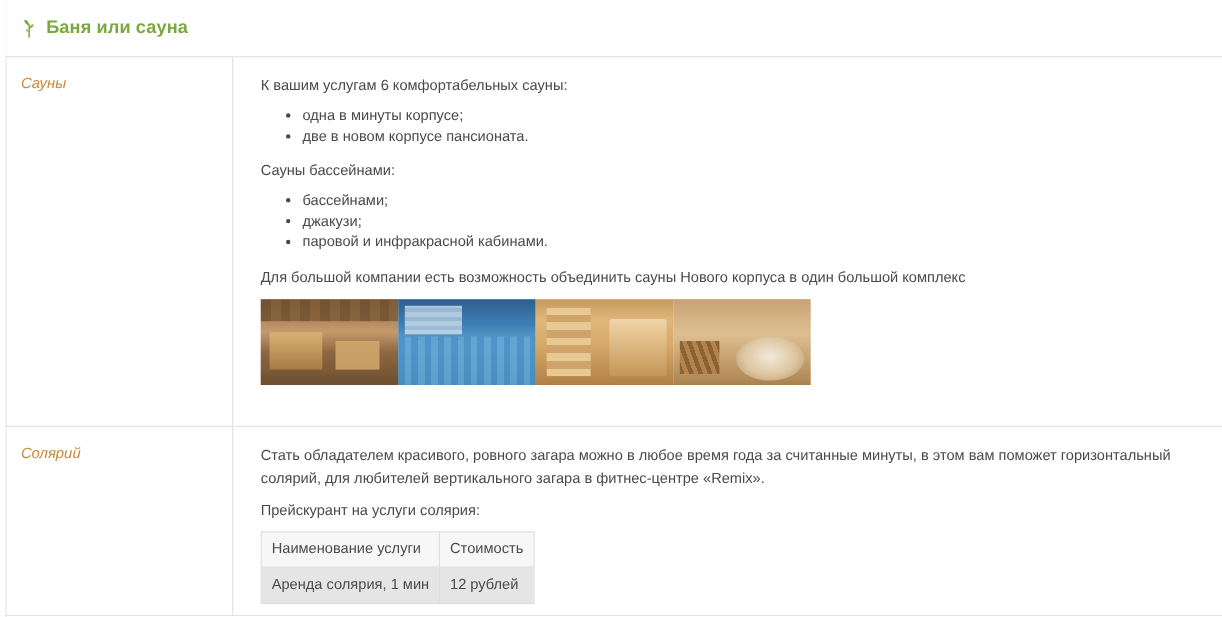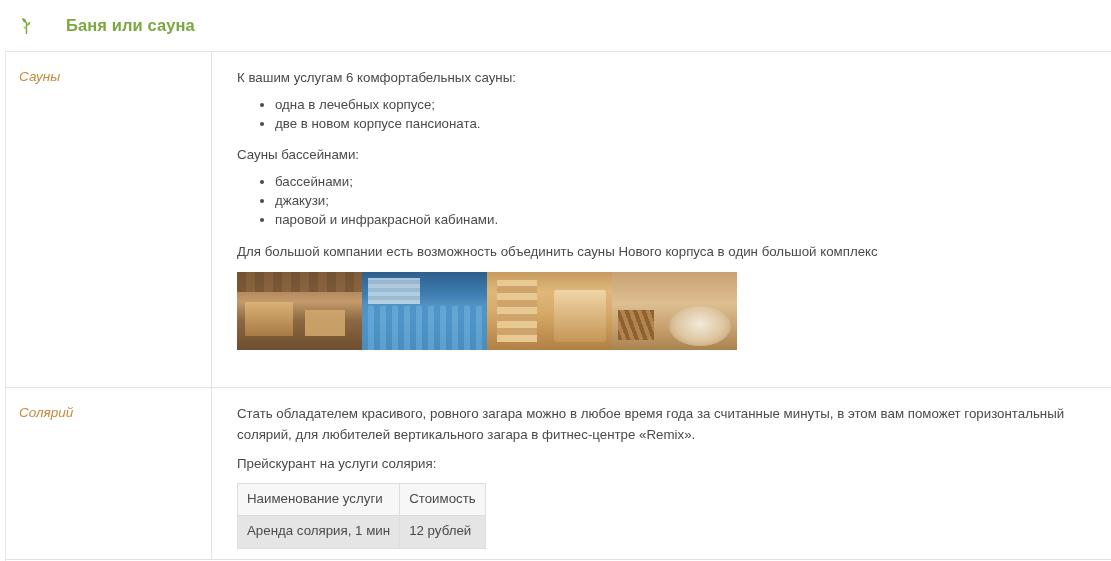--- a/index.html
+++ b/index.html
@@ -27,21 +27,20 @@
     position: absolute;
     left: 5px; top: 0;
     width: 1106px;
     height: 52px;
     background: #ffffff;
     border-bottom: 1px solid #e2e2e2;
     display: flex;
     align-items: center;
     box-sizing: border-box;
     padding-left: 14px;
-    gap: 24px;
   }
   .title-icon {
     width: 16px; height: 18px;
     margin-right: 7px;
     position: relative;
     display: inline-block;
     flex: 0 0 auto;
   }
   .title-text {
     font-size: 16.5px;
@@ -210,21 +209,21 @@
     <span class="title-text">Баня или сауна</span>
   </div>
 
   <div class="row row-1">
     <div class="cell-label">
       <span>Сауны</span>
     </div>
     <div class="cell-body">
       <p class="tight">К вашим услугам 6 комфортабельных сауны:</p>
       <ul>
-        <li>одна в лечебных корпусе;</li>
+        <li>одна в минуты корпусе;</li>
         <li>две в новом корпусе пансионата.</li>
       </ul>
       <p class="tight">Сауны бассейнами:</p>
       <ul>
         <li>бассейнами;</li>
         <li>джакузи;</li>
         <li>паровой и инфракрасной кабинами.</li>
       </ul>
       <p>Для большой компании есть возможность объединить сауны Нового корпуса в один большой комплекс</p>
 

